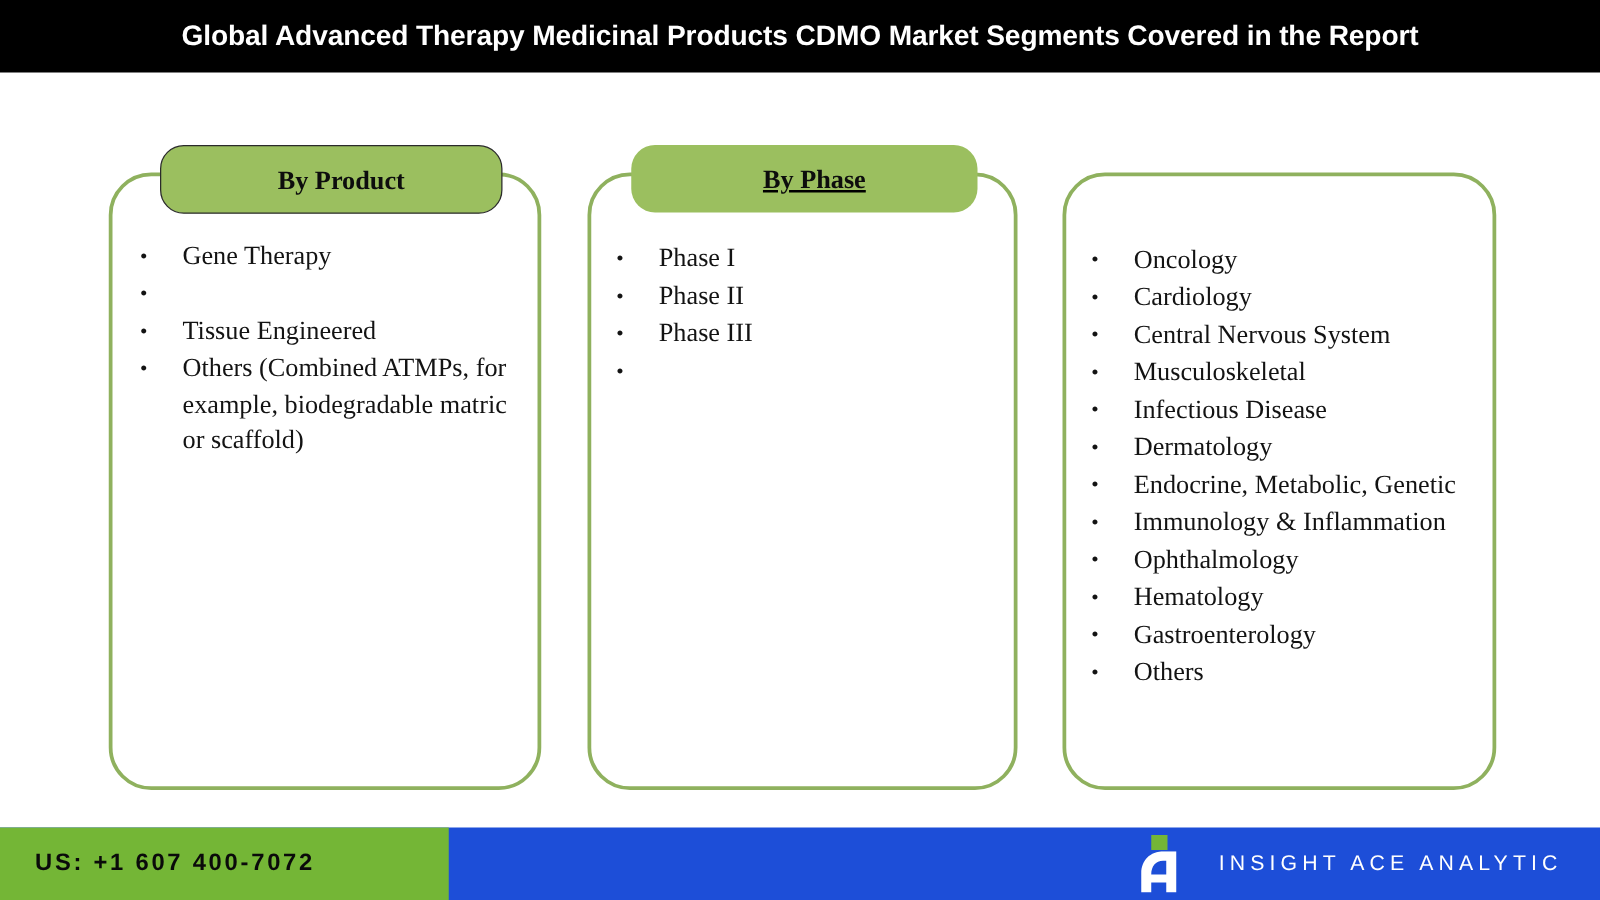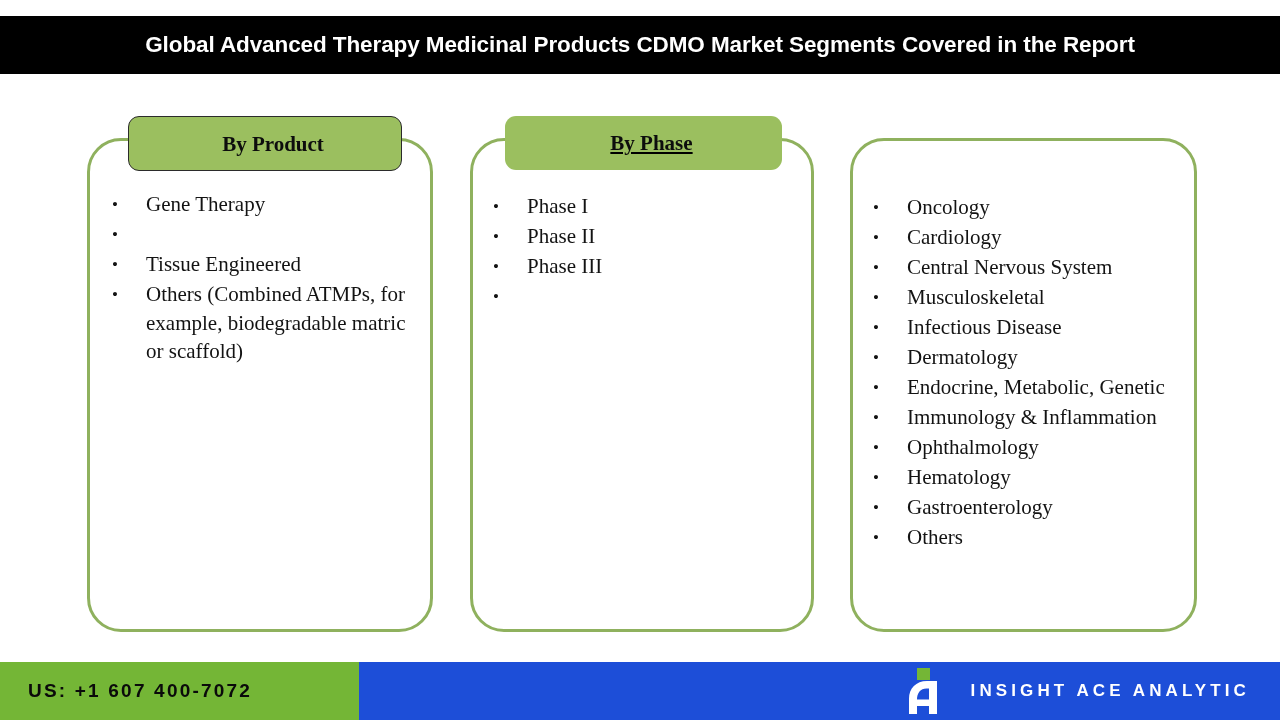--- a/index.html
+++ b/index.html
@@ -14,21 +14,21 @@
     height: 720px;
     overflow: hidden;
     background: #ffffff;
     font-family: "Liberation Sans", sans-serif;
   }
 
   
   #title-bar {
     position: absolute;
     left: 0;
-    top: 16px;
+    top: 0;
     width: 1280px;
     height: 58px;
     background: #000000;
     display: flex;
     align-items: center;
     justify-content: center;
   }
   #title-text {
     color: #ffffff;
     font-family: "Liberation Sans", sans-serif;
@@ -50,21 +50,21 @@
   }
   #card-product  { left: 87px;  top: 138px; width: 346px; height: 494px; }
   #card-phase    { left: 470px; top: 138px; width: 344px; height: 494px; }
   #card-indication { left: 850px; top: 138px; width: 347px; height: 494px; }
 
   
   .card-header {
     position: absolute;
     box-sizing: border-box;
     background: #9bbf5f;
-    border-radius: 11px;
+    border-radius: 19px;
     display: flex;
     align-items: center;
     justify-content: center;
     z-index: 5;
     padding-left: 16px;
   }
   .card-header .header-label {
     color: #0d0d0d;
     font-family: "Liberation Serif", serif;
     font-weight: bold;
@@ -181,21 +181,21 @@
   #brand-logo .logo-mark {
     position: absolute;
     left: 2px;
     top: 13px;
     width: 38px;
     height: 33px;
   }
   #brand-name {
     color: #ffffff;
     font-family: "Liberation Sans", sans-serif;
-    font-weight: bold;
+    font-weight: normal;
     font-size: 17px;
     letter-spacing: 4.1px;
   }
 </style>
 </head>
 <body>
 
 <div id="page">
 
   <div id="title-bar">

